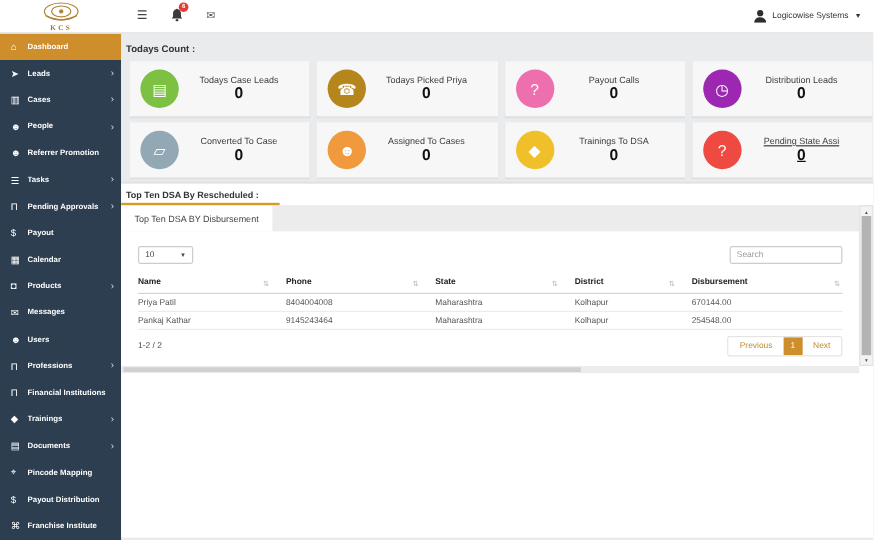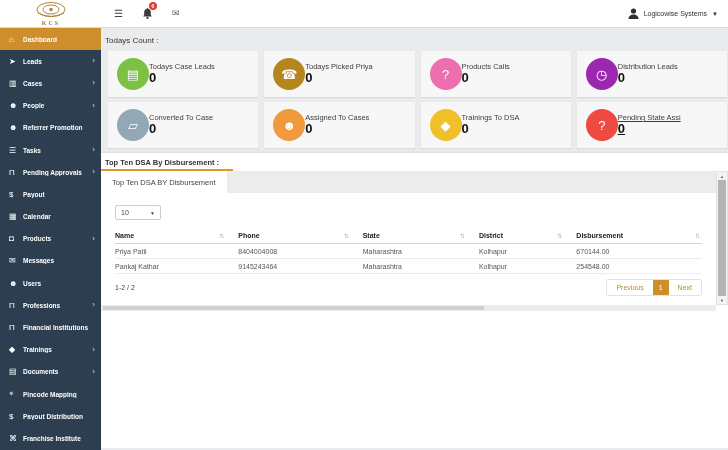--- a/index.html
+++ b/index.html
@@ -23,27 +23,27 @@
   
   .sidebar { position:absolute; top:28px; left:0; bottom:0; width:101px; background:#2d3e50; overflow:hidden; }
   .side-item { height:22.2px; display:flex; align-items:center; padding:0 6px 0 9px; color:#fff; cursor:pointer; }
   .side-item.active { background:#ce8e2b; }
   .side-icon { width:14px; font-size:8px; flex-shrink:0; color:#fff; }
   .side-label { font-size:6.5px; font-weight:bold; flex:1; white-space:nowrap; overflow:hidden; }
   .side-chevron { font-size:8px; color:#d5dbe1; line-height:1; }
 
   
   .main { position:absolute; left:101px; top:28px; right:0; bottom:0; background:#e9ebed; }
-  .counts-title { font-size:8px; font-weight:normal; color:#333; padding:8px 0 6px 4px; }
+  .counts-title { font-size:8px; font-weight:bold; color:#333; padding:8px 0 6px 4px; }
   .cards { display:grid; grid-template-columns:repeat(4,1fr); gap:5px 6px; margin:0 1px 0 7px; }
   .card { background:#f7f7f7; height:46px; display:flex; align-items:center; padding:0 9px;
           box-shadow:0 1px 1px rgba(0,0,0,0.07); }
   .card-circle { width:32px; height:32px; border-radius:50%; color:#fff; display:flex;
                  align-items:center; justify-content:center; font-size:13px; flex-shrink:0; }
-  .card-right { flex:1; text-align:left; }
+  .card-right { flex:1; text-align:center; }
   .card-label { font-size:7.5px; color:#3d3d3d; }
   .card-value { font-size:13px; font-weight:bold; color:#111; line-height:1.15; }
   .underline { text-decoration:underline; }
 
   
   .white-section { margin-top:5px; background:#fff; height:295px; position:relative;
                    box-shadow:0 -1px 2px rgba(0,0,0,0.06); }
   .section-titlebar { height:18px; display:flex; align-items:center; padding-left:4px;
                       font-size:7.5px; font-weight:bold; color:#333; position:relative; }
   .gold-line { position:absolute; left:0; bottom:0; height:2px; width:132px; background:#d9992b; }
@@ -217,21 +217,21 @@
       <div class="card">
         <div class="card-circle" style="background: rgb(181, 134, 27);">☎</div>
         <div class="card-right">
           <div class="card-label">Todays Picked Priya</div>
           <div class="card-value">0</div>
         </div>
       </div>
       <div class="card">
         <div class="card-circle" style="background: rgb(238, 111, 174);">?</div>
         <div class="card-right">
-          <div class="card-label">Products Calls</div>
+          <div class="card-label">Payout Calls</div>
           <div class="card-value">0</div>
         </div>
       </div>
       <div class="card">
         <div class="card-circle" style="background: rgb(156, 39, 176);">◷</div>
         <div class="card-right">
           <div class="card-label">Distribution Leads</div>
           <div class="card-value">0</div>
         </div>
       </div>
@@ -260,33 +260,34 @@
         <div class="card-circle" style="background: rgb(239, 74, 65);">?</div>
         <div class="card-right">
           <div class="card-label underline">Pending State Assi</div>
           <div class="card-value underline">0</div>
         </div>
       </div>
     </div>
 
   <div class="white-section">
     <div class="section-titlebar">
-      <span>Top Ten DSA By Disbursement :</span>
+      <span>Top Ten DSA By Rescheduled :</span>
       <span class="gold-line"></span>
     </div>
     <div class="tabs">
         <div class="tab active">Top Ten DSA BY Disbursement</div>
       </div>
 
     <div class="tab-content">
       <div class="controls">
         <div class="select-box">
           <span>10</span>
           <span class="select-caret">▼</span>
         </div>
+        <input class="search-input" type="text" placeholder="Search" style="">
       </div>
 
       <table>
         <thead>
             <tr>
               <th style="width: 21%;"><span>Name</span><span class="sort">⇅</span></th>
               <th style="width: 21.2%;"><span>Phone</span><span class="sort">⇅</span></th>
               <th style="width: 19.8%;"><span>State</span><span class="sort">⇅</span></th>
               <th style="width: 16.6%;"><span>District</span><span class="sort">⇅</span></th>
               <th style="width: 21.4%;"><span>Disbursement</span><span class="sort">⇅</span></th>

